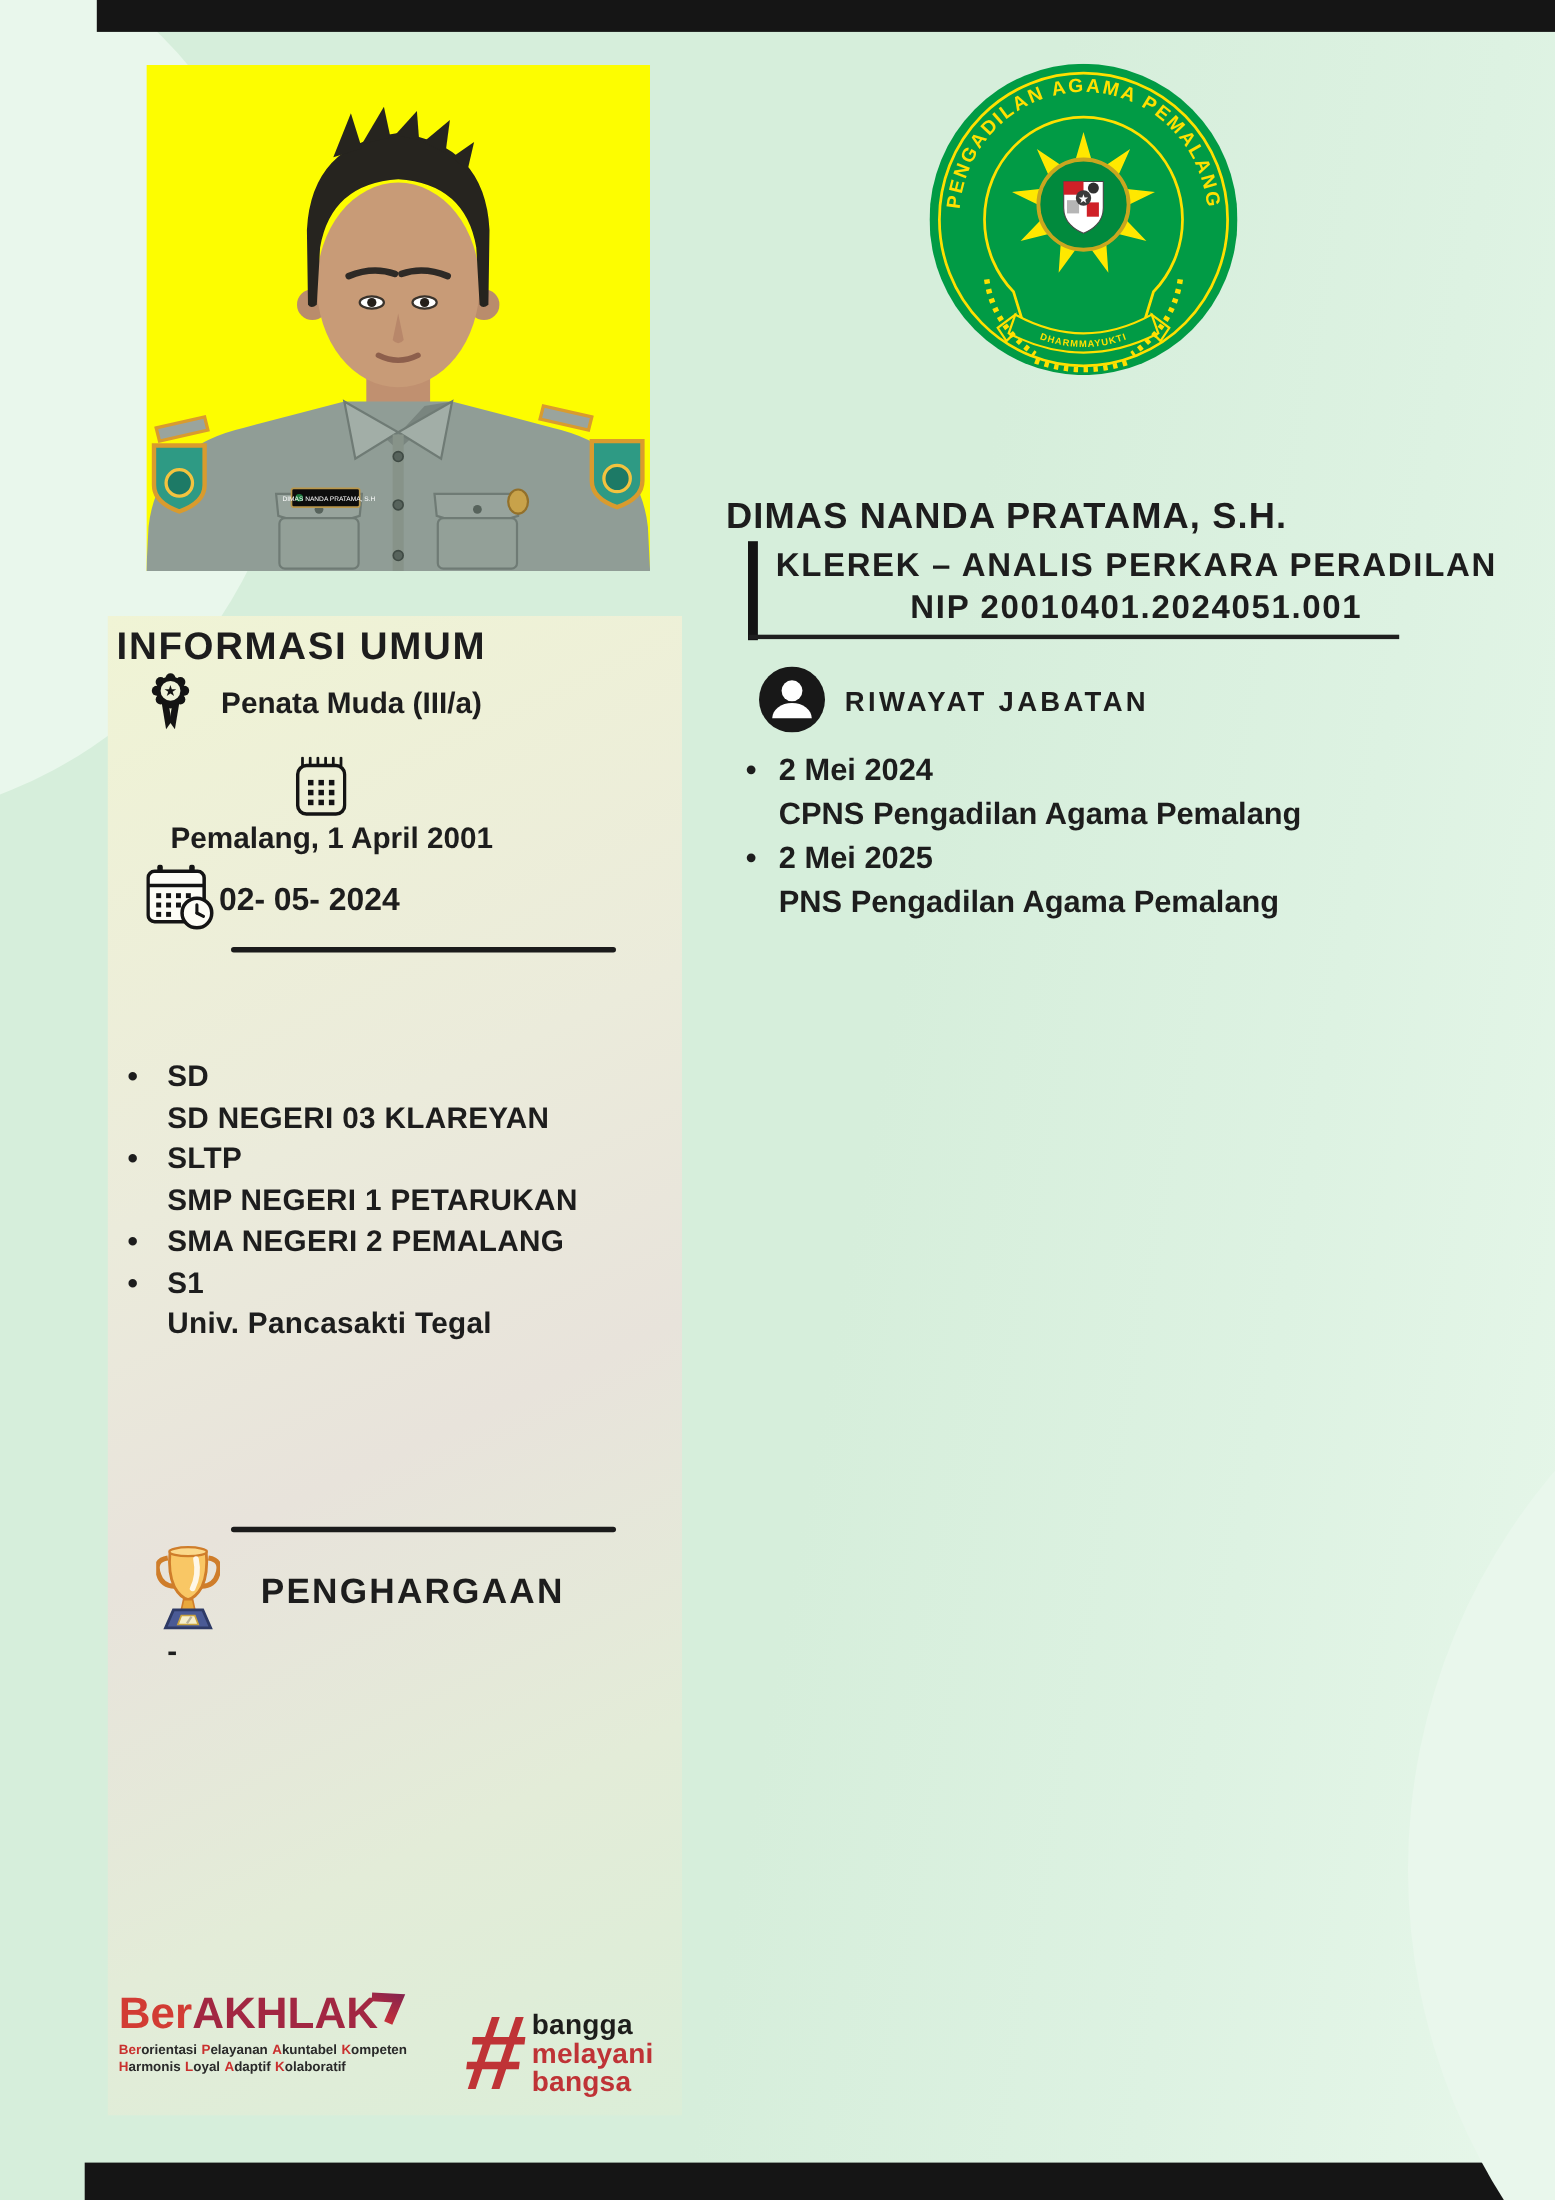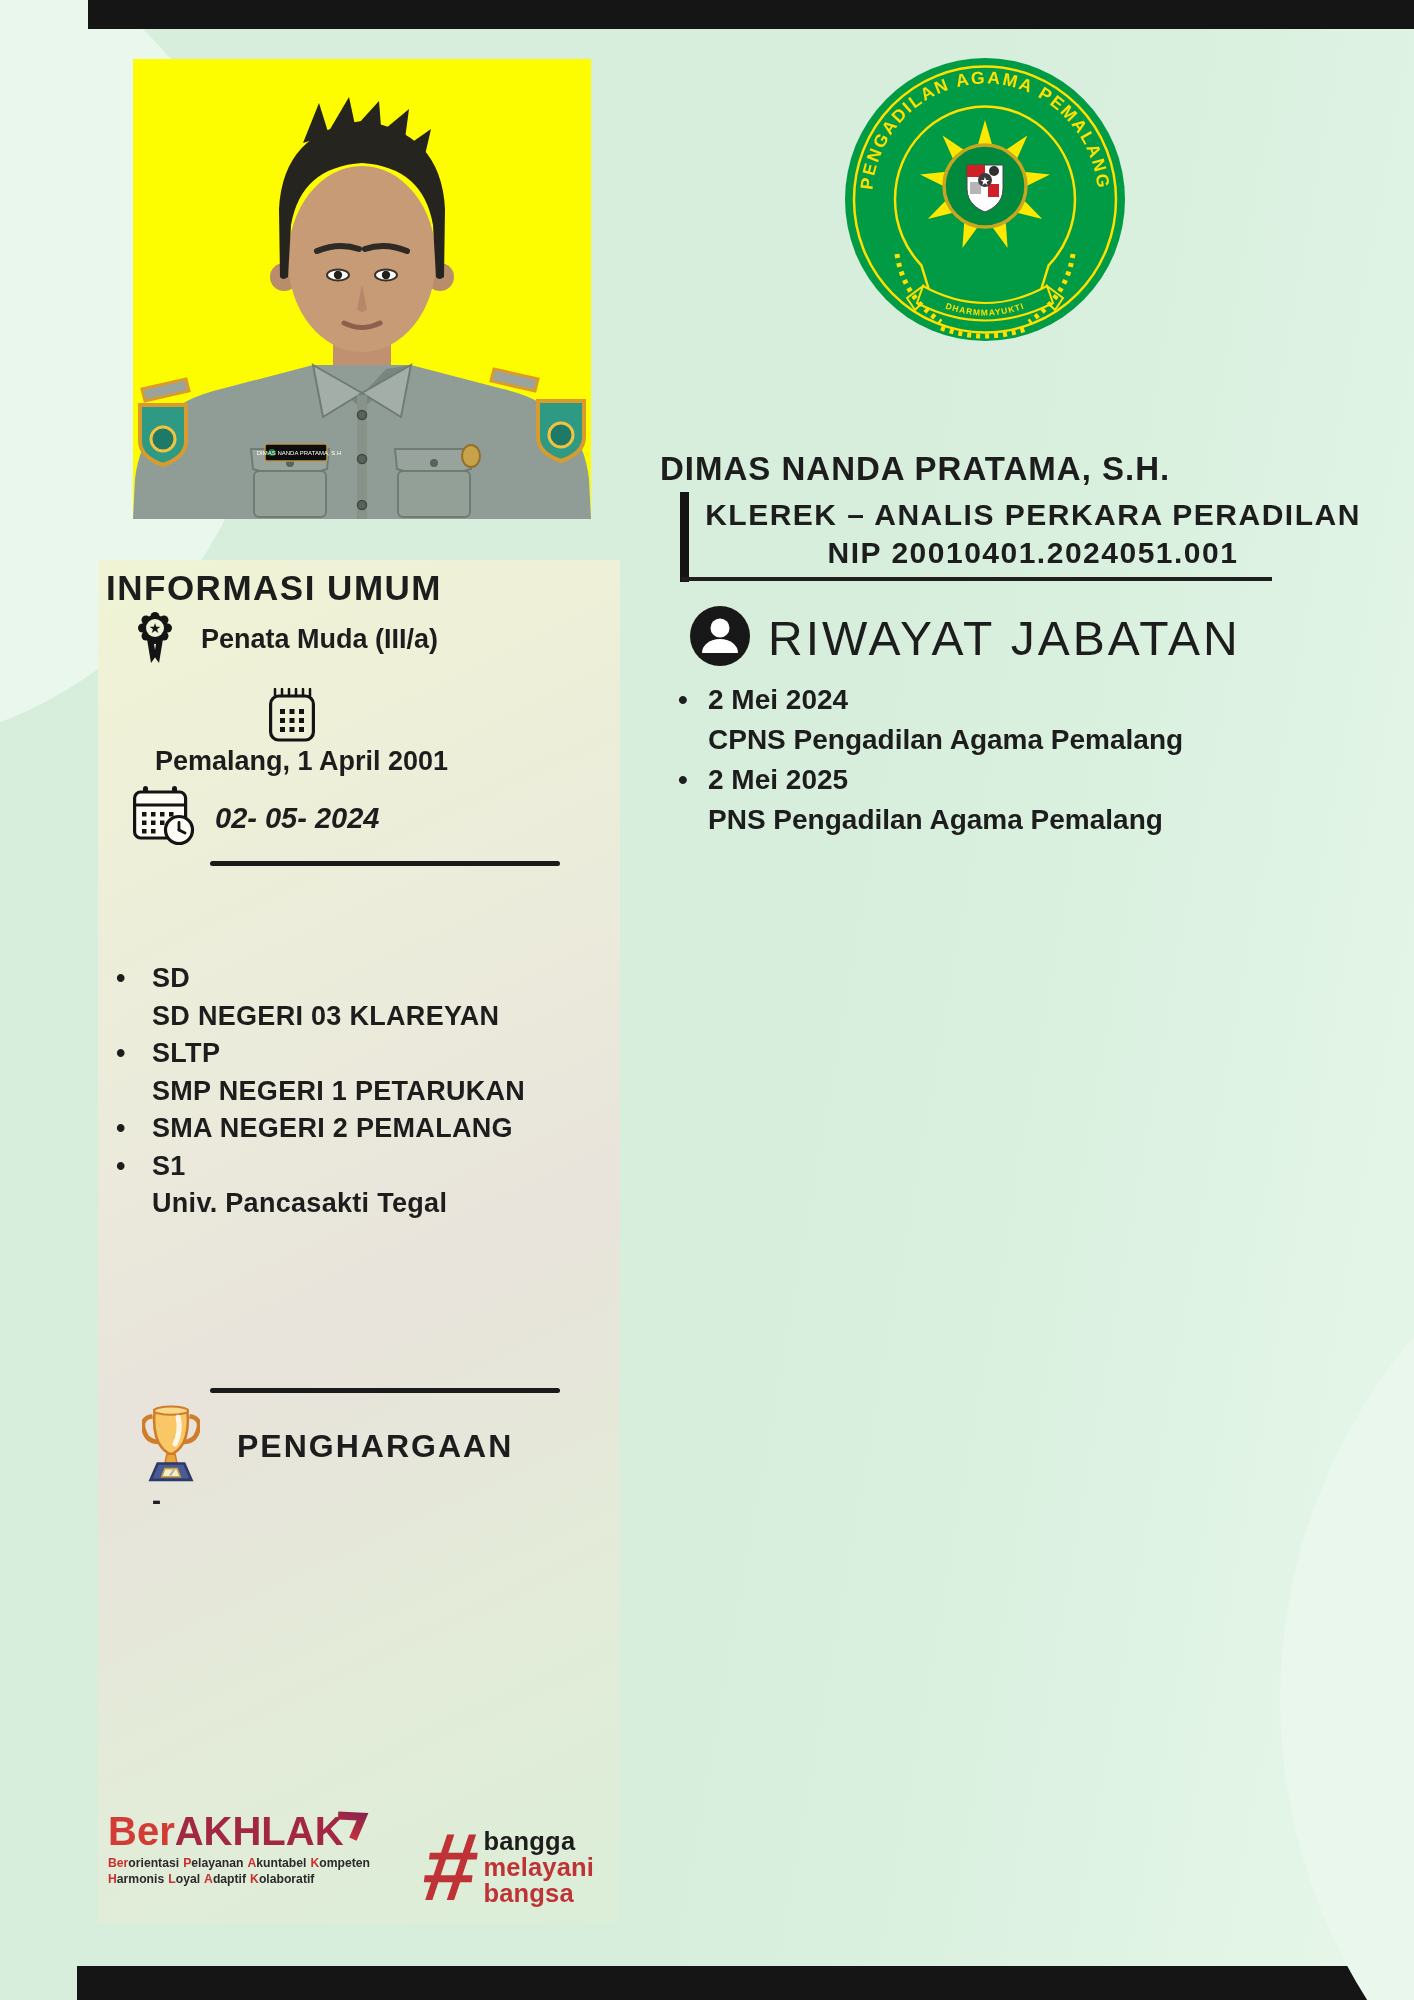--- a/index.html
+++ b/index.html
@@ -27,21 +27,21 @@
   
   .z{z-index:3;}
   .h-info{left:98px;top:568px;width:522px;padding-left:8px;
           font-size:35px;font-weight:800;letter-spacing:1.5px;}
   .row{display:flex;align-items:center;}
   .row-rank{left:135px;top:608px;}
   .row-rank .txt{margin-left:26px;font-size:27px;font-weight:700;}
   .row-birth{left:135px;top:688px;flex-direction:column;}
   .row-birth .txt{margin-left:20px;font-size:27px;font-weight:700;}
   .row-tmt{left:133px;top:786px;}
-  .row-tmt .txt{margin-left:20px;font-size:29px;font-weight:700;font-style:italic;}
+  .row-tmt .txt{margin-left:4px;font-size:29px;font-weight:700;}
   .divider{height:5px;background:#1b1b1b;border-radius:3px;}
   .div1{left:210px;top:861px;width:350px;}
   .div2{left:210px;top:1388px;width:350px;}
   .sec-head{display:flex;align-items:center;}
   .sec-pendidikan{left:130px;top:876px;}
   .sec-pendidikan .lbl{margin-left:36px;font-size:34px;font-weight:800;letter-spacing:3px;}
   .sec-penghargaan{left:142px;top:1404px;}
   .sec-penghargaan .lbl{margin-left:37px;font-size:32px;font-weight:800;letter-spacing:2px;}
   .edu-list{left:116px;top:960px;width:450px;}
   .edu-item{display:grid;grid-template-columns:36px 1fr;}
@@ -49,21 +49,21 @@
   .edu-item .lines div{font-size:27px;font-weight:700;line-height:37.5px;letter-spacing:.3px;}
   .dash-empty{left:152px;top:1486px;font-size:27px;font-weight:700;}
   
   .name{left:660px;top:450px;width:700px;text-align:left;
         font-size:33px;font-weight:800;letter-spacing:1px;}
   .vbar{left:680px;top:492px;width:9px;height:90px;background:#141414;}
   .title-lines{left:702px;top:496px;width:662px;text-align:center;}
   .title-lines div{font-size:30px;font-weight:700;letter-spacing:1.5px;line-height:38px;}
   .nip-rule{left:681px;top:577px;width:591px;height:4px;background:#1f1f1f;}
   .sec-riwayat{left:690px;top:606px;}
-  .sec-riwayat .lbl{margin-left:18px;font-size:48px;font-weight:400;letter-spacing:3px;}
+  .sec-riwayat .lbl{margin-left:18px;font-size:25px;font-weight:700;letter-spacing:3px;}
   .jab-list{left:678px;top:680px;width:620px;}
   .jab-item{display:grid;grid-template-columns:30px 1fr;}
   .jab-item .bullet{font-size:28px;font-weight:700;line-height:40px;}
   .jab-item .date{font-size:28px;font-weight:700;line-height:40px;}
   .jab-item .role{font-size:28px;font-weight:600;line-height:40px;}
   
   .berakhlak{left:108px;top:1810px;width:290px;z-index:4;}
   .ba-title{font-size:40px;font-weight:800;line-height:42px;letter-spacing:0;}
   .ba-ber{color:#d23c34;}
   .ba-akhlak{color:#a22742;}

